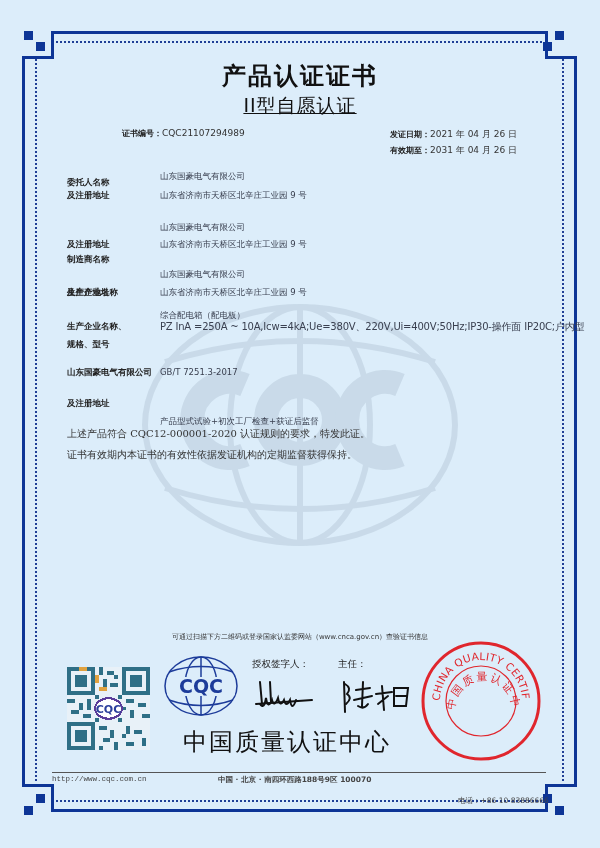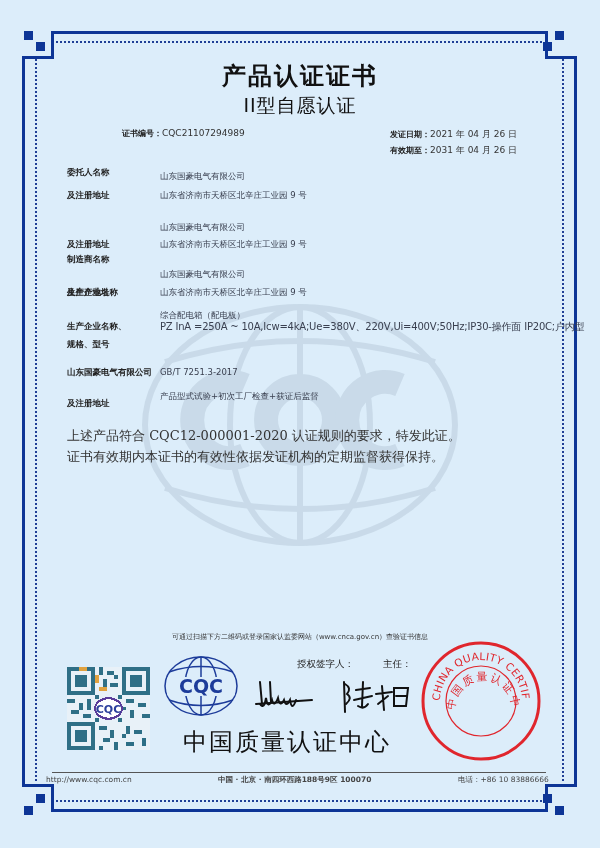--- a/index.html
+++ b/index.html
@@ -12,31 +12,31 @@
   .abs { position: absolute; }
   .navy { background: #0d3596; }
   .sq { position: absolute; width: 9px; height: 9px; background: #0d3596; }
   .hline-dot { position: absolute; height: 0; border-top: 2px dotted #1f3f96; }
   .vline-dot { position: absolute; width: 0; border-left: 2px dotted #1f3f96; }
 
   #watermark { position: absolute; left: 135px; top: 300px; width: 330px; height: 250px; opacity: 0.5; }
 
   .title { position: absolute; left: 0; width: 600px; text-align: center; color: #111; font-weight: bold; }
   #t1 { top: 60px; font-size: 24px; letter-spacing: 2px; }
-  #t2 { top: 93px; font-size: 19px; font-weight: normal; letter-spacing: 1px; }
+  #t2 { top: 93px; font-size: 19px; font-weight: normal; letter-spacing: 1px; text-decoration: underline; }
 
   .meta { position: absolute; font-size: 9px; color: #333; white-space: nowrap; }
   .meta b { font-family: "DejaVu Serif", serif; font-weight: bold; font-size: 8px; color: #222; }
 
   .lbl { position: absolute; left: 67px; font-size: 8.5px; font-weight: bold; color: #222; white-space: nowrap; }
   .val { position: absolute; left: 160px; font-size: 8.5px; color: #3a4050; white-space: nowrap; }
-  .decl { position: absolute; left: 67px; font-family: "DejaVu Serif", serif; font-size: 13px; color: #333; white-space: nowrap; }
+  .decl { position: absolute; left: 67px; font-family: "DejaVu Serif", serif; font-size: 10px; color: #333; white-space: nowrap; }
 
   .verify { position: absolute; left: 0; width: 600px; text-align: center; top: 632px; font-size: 7px; color: #333; }
-  .sig-lbl { position: absolute; top: 658px; font-size: 9.5px; color: #222; margin-left: 45px; }
+  .sig-lbl { position: absolute; top: 658px; font-size: 9.5px; color: #222; }
   .org { position: absolute; left: 183px; top: 726px; font-size: 24px; color: #111; letter-spacing: 2px; }
 
   .foot { position: absolute; top: 775px; font-size: 7.5px; color: #444; white-space: nowrap; }
 </style>
 </head>
 <body>
 
 <div>
 
   <div class="sq" style="left:24px;top:31px;"></div>
@@ -88,21 +88,21 @@
 <div class="meta" style="left:75px;top:128px;margin-left:47px;">
   <b>证书编号：</b><span>CQC21107294989</span>
 </div>
 <div class="meta" style="left:390px;top:128px;">
   <b>发证日期：</b><span>2021 年 04 月 26 日</span>
 </div>
 <div class="meta" style="left:390px;top:144px;">
   <b>有效期至：</b><span>2031 年 04 月 26 日</span>
 </div>
 
-<div class="lbl" style="top:167px;">委托人名称</div>
+<div class="lbl" style="top:177px;">委托人名称</div>
 <div class="lbl" style="top:190px;">及注册地址</div>
 <div class="val" style="top:171px;">山东国豪电气有限公司</div>
 <div class="val" style="top:190px;">山东省济南市天桥区北辛庄工业园 9 号</div>
 
 <div class="lbl" style="top:222px;margin-top:32px;">制造商名称</div>
 <div class="lbl" style="top:239px;">及注册地址</div>
 <div class="val" style="top:222px;">山东国豪电气有限公司</div>
 <div class="val" style="top:239px;">山东省济南市天桥区北辛庄工业园 9 号</div>
 
 <div class="lbl" style="top:287px;">生产企业名称</div>
@@ -112,21 +112,21 @@
 
 <div class="lbl" style="top:321px;">生产企业名称、</div>
 <div class="lbl" style="top:339px;">规格、型号</div>
 <div class="val" style="top:310px;">综合配电箱（配电板）</div>
 <div class="val" style="top:320px;font-size:10px;letter-spacing:-0.2px;">PZ InA =250A ~ 10A,Icw=4kA;Ue=380V、220V,Ui=400V;50Hz;IP30-操作面 IP20C;户内型</div>
 
 <div class="lbl" style="top:367px;">山东国豪电气有限公司</div>
 <div class="val" style="top:367px;">GB/T 7251.3-2017</div>
 
 <div class="lbl" style="top:398px;">及注册地址</div>
-<div class="val" style="top:391px;">产品型式试验+初次工厂检查+获证后监督</div>
+<div class="val" style="top:416px;">产品型式试验+初次工厂检查+获证后监督</div>
 
 <div class="decl" style="top:427px;">上述产品符合 CQC12-000001-2020 认证规则的要求，特发此证。</div>
 <div class="decl" style="top:448px;">证书有效期内本证书的有效性依据发证机构的定期监督获得保持。</div>
 
 <div class="verify">可通过扫描下方二维码或登录国家认监委网站（www.cnca.gov.cn）查验证书信息</div>
 
 <svg class="abs" style="left:67px;top:667px;" width="83" height="83" viewBox="0 0 21 21" shape-rendering="crispEdges">
   <rect width="21" height="21" fill="#e8f1f8"></rect>
   <g fill="#2f6f86">
     <rect x="0" y="0" width="7" height="1"></rect>
@@ -227,15 +227,15 @@
   <circle cx="61" cy="61" r="35" fill="none" stroke="#e0262d" stroke-width="1.2"></circle>
   <text font-size="10.5" fill="#e0262d" font-family="DejaVu Sans, sans-serif" letter-spacing="0.3">
     <textPath href="#sealArc" startOffset="0">CHINA QUALITY CERTIFICATION CENTRE</textPath>
   </text>
   <text font-size="11" fill="#e0262d" font-family="DejaVu Serif, serif" letter-spacing="2">
     <textPath href="#sealArc2" startOffset="2">中国质量认证中心</textPath>
   </text>
 </svg>
 
 <div class="abs" style="left:52px;top:772px;width:494px;height:1px;background:#555;"></div>
-<div class="foot" style="left:46px;">http://www.cqc.com.cn</div>
+<div class="foot" style="left:52px;font-family:Liberation Mono, monospace;">http://www.cqc.com.cn</div>
 <div class="foot" style="left:218px;font-weight:bold;">中国 · 北京 · 南四环西路188号9区    100070</div>
-<div class="foot" style="left:458px;">电话：+86 10 83886666</div>
+<div class="foot" style="left:458px;margin-top:21px;">电话：+86 10 83886666</div>
 
 </body></html>

